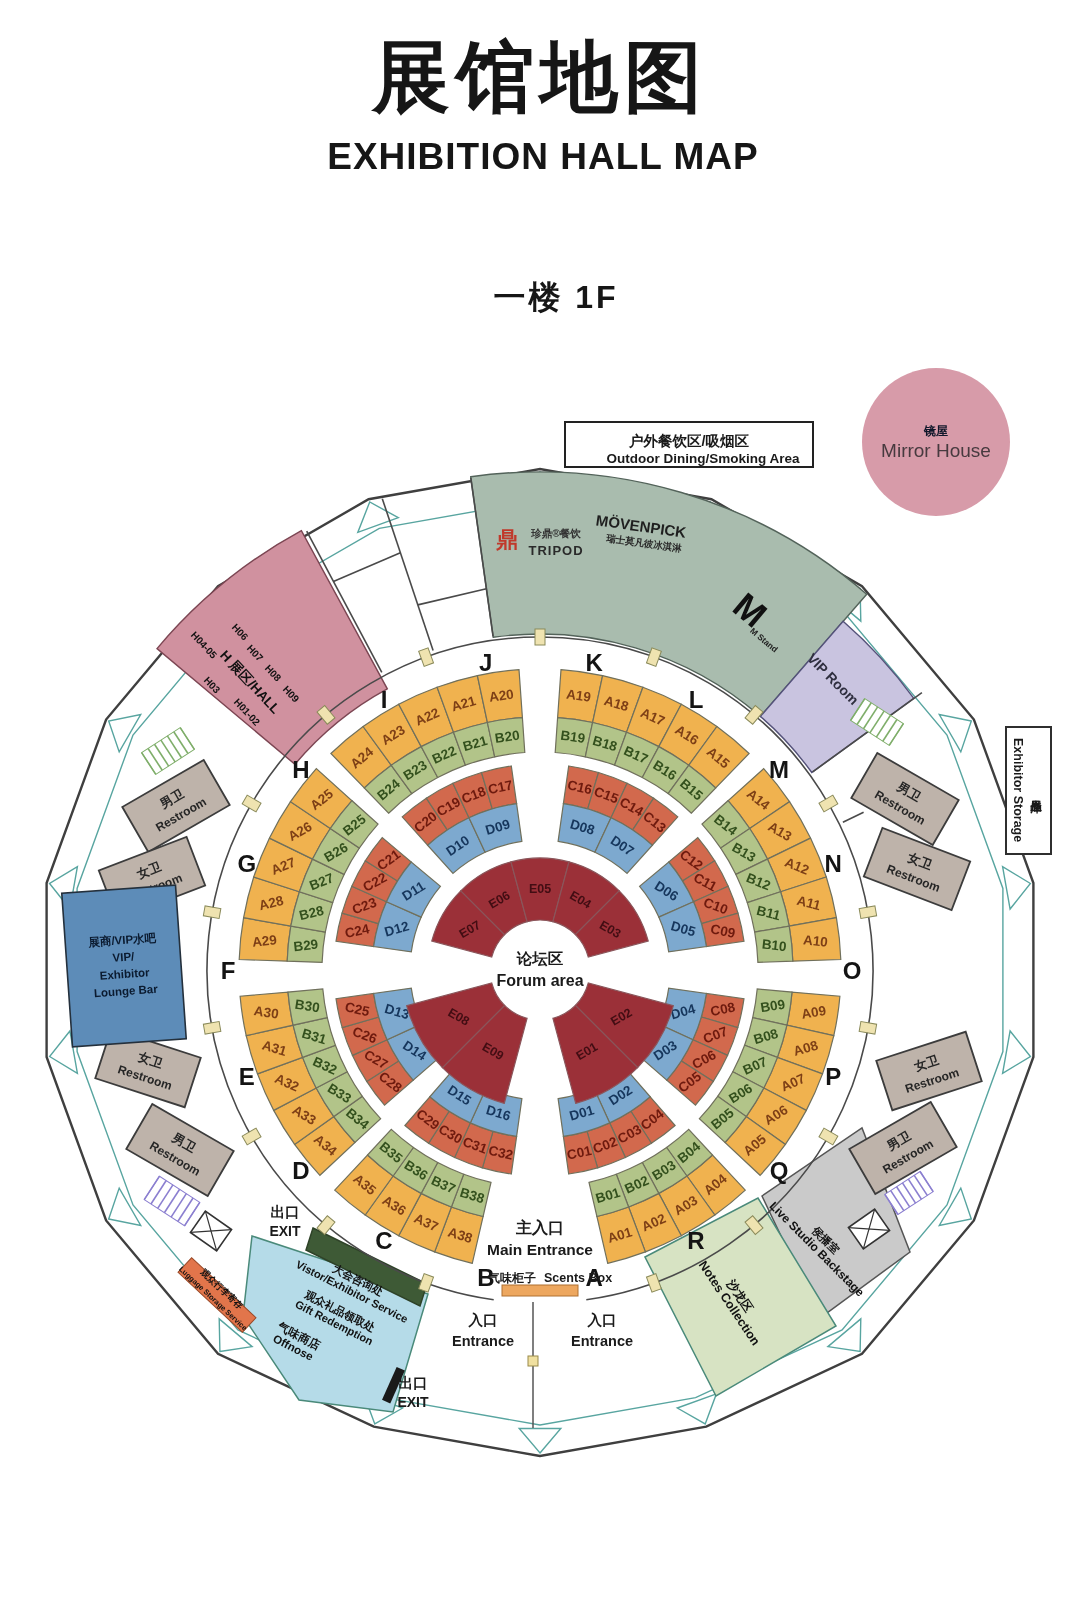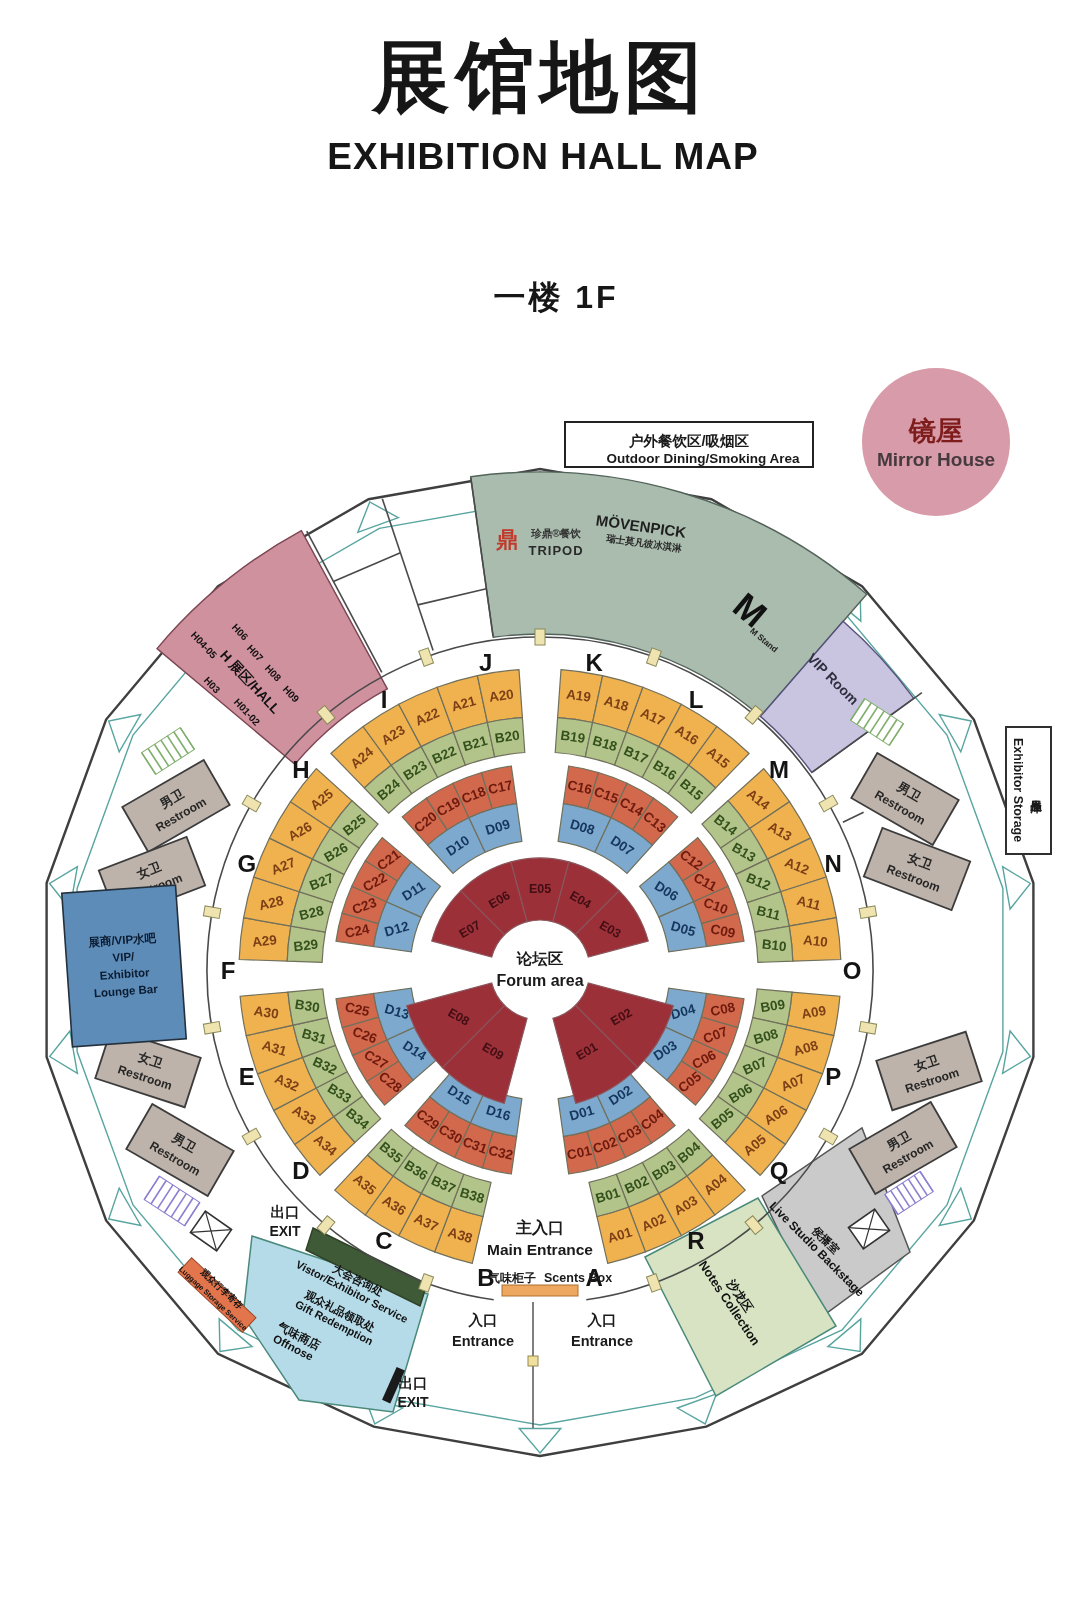--- a/index.html
+++ b/index.html
@@ -13,22 +13,22 @@
   .floor{position:absolute;top:276px;left:16px;width:1080px;text-align:center;
     font-size:32px;font-weight:900;color:#161616;letter-spacing:3px;z-index:2;}
   .outdoor-box{position:absolute;left:564px;top:421px;width:246px;height:43px;
     border:2.5px solid #222;background:#fff;display:flex;flex-direction:column;
     align-items:center;justify-content:flex-end;z-index:2;}
   .outdoor-box .zh{font-size:14.5px;font-weight:800;color:#1a1a1a;}
   .outdoor-box .en{font-size:13.5px;font-weight:800;color:#1a1a1a;margin-left:28px;}
   .mirror-house{position:absolute;left:862px;top:368px;width:148px;height:148px;
     border-radius:50%;display:flex;flex-direction:column;align-items:center;
     justify-content:center;z-index:2;}
-  .mirror-house .zh{font-size:27px;font-weight:900;color:#7f1d1d;}
-  .mirror-house .en{font-size:19px;font-weight:700;color:#473a3f;}
+  .mirror-house .zh{font-size:12px;font-weight:900;color:#0f172a;}
+  .mirror-house .en{font-size:19px;font-weight:400;color:#473a3f;}
   .storage-box{position:absolute;left:1005px;top:726px;width:41px;height:121px;
     border:2px solid #2f2f2f;background:#fff;writing-mode:vertical-lr;
     text-align:center;z-index:2;padding:2px 1px;}
   .storage-box .en{font-size:12.5px;font-weight:800;color:#1a1a1a;display:block;line-height:19px;}
   .storage-box .zh{font-size:11.5px;font-weight:700;color:#1a1a1a;display:block;line-height:17px;}
 </style>
 </head>
 <body>
 
 <div class="page">

